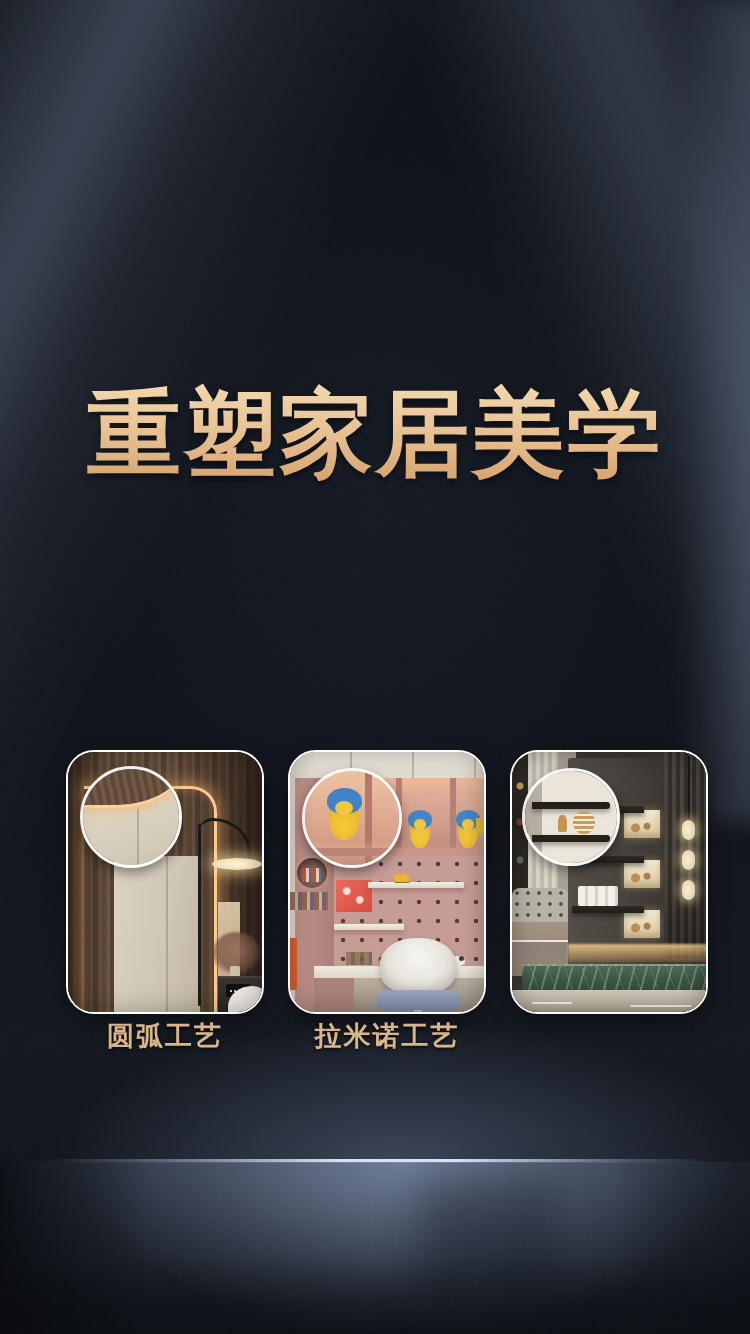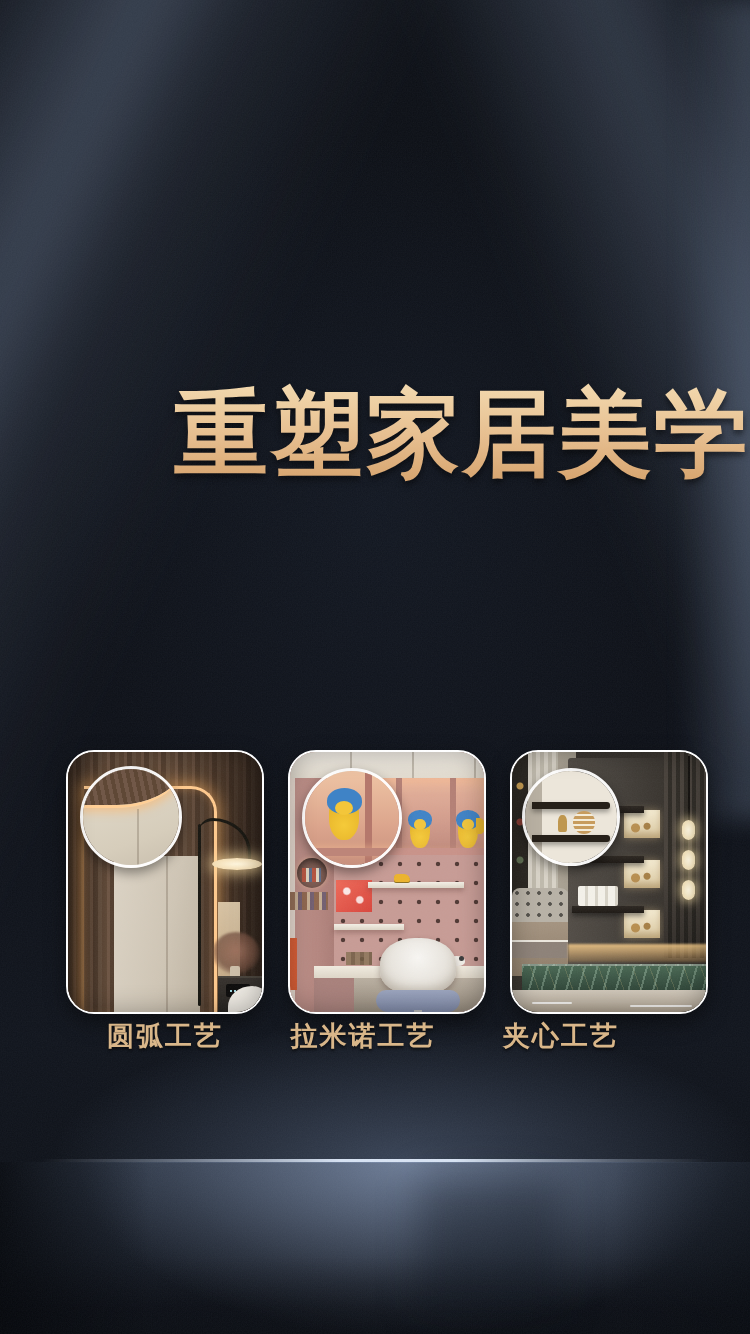--- a/index.html
+++ b/index.html
@@ -37,21 +37,21 @@
   .floor-shadow{position:absolute;left:420px;top:1180px;width:140px;height:130px;
     background:rgba(10,14,22,.35);filter:blur(20px);}
   svg.noise{position:absolute;left:0;top:0;pointer-events:none;opacity:.09;}
   
   .hero-line{position:absolute;left:0;width:100%;text-align:center;font-weight:700;
     font-size:94px;line-height:1.1;letter-spacing:2px;
     background:linear-gradient(180deg,#f4daae 0%, #e7bd8c 55%, #d6a169 100%);
     -webkit-background-clip:text;background-clip:text;color:transparent;-webkit-text-fill-color:transparent;
     filter:drop-shadow(0 4px 3px rgba(0,0,0,.55));}
   .hero-line1{top:238px;}
-  .hero-line2{top:382px;text-align:right;}
+  .hero-line2{top:382px;}
   .subtitle-box{position:absolute;left:95px;top:526px;width:562px;height:56px;box-sizing:border-box;
     border:2px solid #c9a36f;display:flex;align-items:center;justify-content:center;
     box-shadow:0 3px 6px rgba(0,0,0,.35);}
   .subtitle-text{font-size:33px;color:#e2ba8b;letter-spacing:1px;text-shadow:0 2px 3px rgba(0,0,0,.5);}
   
   .cards{position:absolute;left:66px;top:750px;display:flex;gap:24px;}
   .card{position:relative;width:198px;height:264px;box-sizing:border-box;flex:0 0 auto;
     border:2px solid #fff;border-radius:28px;overflow:hidden;background:#221d18;
     box-shadow:0 8px 20px rgba(0,0,0,.5);}
   .card::after{content:"";position:absolute;inset:0;border-radius:26px;
@@ -179,21 +179,21 @@
   .s3-seam{height:2px;background:rgba(255,255,255,.8);border-radius:1px;}
   .s3-seam1{left:20px;top:250px;width:40px;} .s3-seam2{left:118px;top:253px;width:62px;}
   .mag3{left:10px;top:16px;width:92px;height:92px;}
   .m3-base{inset:0;background:linear-gradient(90deg,#b8b0a2 0 18%,#ece6da 18%);}
   .m3-slab{left:8%;width:84%;height:7%;background:#262019;border-radius:0 3px 3px 0;box-shadow:0 3px 5px rgba(0,0,0,.35);}
   .m3-sl1{top:34%;} .m3-sl2{top:70%;}
   .m3-ball{left:52%;top:44%;width:24%;height:24%;border-radius:50%;
       background:repeating-linear-gradient(180deg,#c79c5e 0 3px,#f4ecd9 3px 5px);}
   .m3-decor{left:36%;top:48%;width:10%;height:18%;background:#bf974f;border-radius:40% 40% 20% 20%;}
   
-  .labels{position:absolute;left:66px;top:1018px;width:642px;display:flex;}
+  .labels{position:absolute;left:66px;top:1018px;width:642px;display:flex;gap:24px;}
   .card-label{width:198px;text-align:center;font-size:27px;font-weight:700;color:#dab687;
       letter-spacing:2px;text-shadow:0 2px 3px rgba(0,0,0,.7);}
 </style>
 </head>
 <body>
 
 <div class="page">
 
   <div class="beam-tl"></div>
   <div class="beam-tr"></div>
@@ -303,21 +303,20 @@
         <div class="abs m3-slab m3-sl2"></div>
         <div class="abs m3-ball"></div>
         <div class="abs m3-decor"></div>
       </div>
     </div>
   </div>
 
   <div class="labels">
     <div class="card-label">圆弧工艺</div>
     <div class="card-label">拉米诺工艺</div>
-    <div class="card-label">夹心工艺</div>
   </div>
 
   <svg class="noise" width="750" height="1334">
     <filter id="nz">
       <feTurbulence type="fractalNoise" baseFrequency="0.8" numOctaves="2" stitchTiles="stitch"></feTurbulence>
       <feColorMatrix type="matrix" values="0 0 0 0 0.55  0 0 0 0 0.62  0 0 0 0 0.75  0 0 0 0.6 0"></feColorMatrix>
     </filter>
     <rect width="750" height="1334" filter="url(#nz)"></rect>
   </svg>
 

